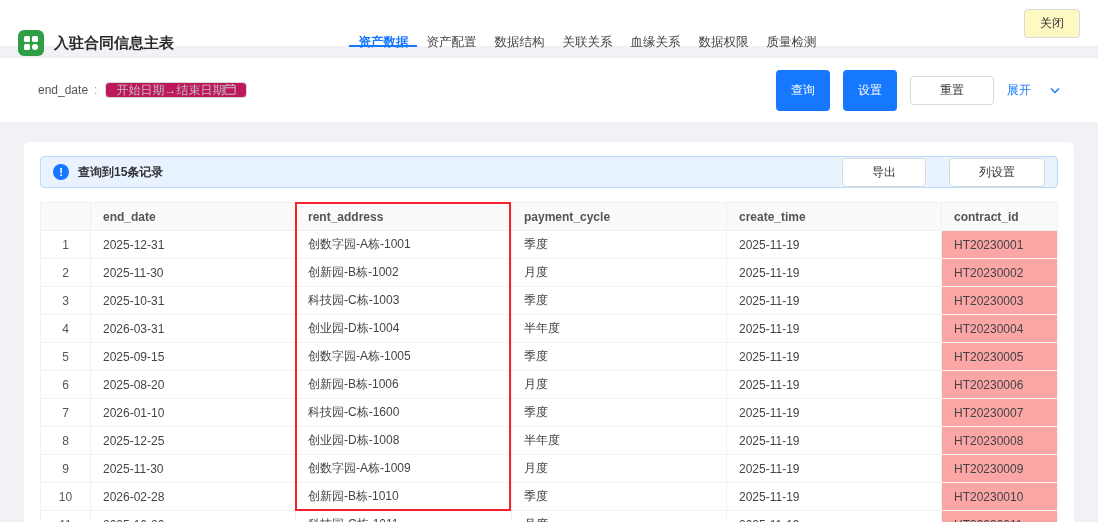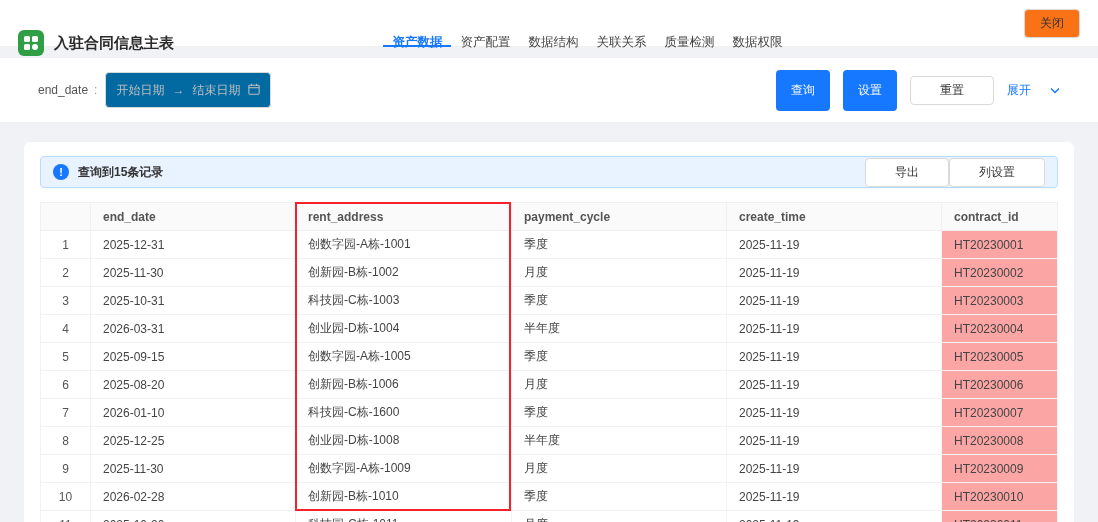--- a/index.html
+++ b/index.html
@@ -24,34 +24,34 @@
   .tabs {
     position: absolute; left: 53.5%; transform: translateX(-50%);
     display: flex; height: 47px; align-items: stretch;
   }
   .tab {
     display: flex; align-items: center; padding: 0 9px; font-size: 12.5px;
     color: #444; cursor: pointer; border-bottom: 2px solid transparent; white-space: nowrap; margin-top: 40px;
   }
   .tab.active { color: #1677ff; font-weight: 700; border-bottom-color: #1677ff; }
   .close-btn {
-    margin-left: auto; background: #f97316; border: 1px solid #d9d9d9; border-radius: 4px;
+    margin-left: auto; background: #fef9c3; border: 1px solid #d9d9d9; border-radius: 4px;
     padding: 5px 15px; font-size: 12px; color: #333; cursor: pointer;
   }
 
   
   .filter-bar {
     margin-top: 11px; background: #fff; height: 64px;
     display: flex; align-items: center; padding: 0 38px;
   }
   .filter-label { font-size: 12px; color: #555; }
   .filter-colon { font-size: 12px; color: #999; margin: 0 8px 0 6px; }
   .date-range {
-    display: flex; align-items: center; gap: 8px; height: 36px;
-    border: 1px solid #d9d9d9; border-radius: 4px; background: #0369a1;
+    display: flex; align-items: center; height: 16px;
+    border: 1px solid #d9d9d9; border-radius: 4px; background: #be185d;
     padding: 0 10px; font-size: 12px; color: #bfbfbf; cursor: text;
   }
   .filter-actions { margin-left: auto; display: flex; align-items: center; gap: 13px; }
   .btn-primary {
     background: #1677ff; color: #fff; border: none; border-radius: 4px;
     padding: 12px 15px; font-size: 12px; cursor: pointer;
   }
   .btn-default {
     background: #fff; color: #333; border: 1px solid #d9d9d9; border-radius: 4px;
     padding: 5px 29px; font-size: 12px; cursor: pointer;
@@ -67,21 +67,21 @@
   .result-bar {
     background: #e8f3ff; border: 1px solid #b8dbff; border-radius: 4px; height: 32px;
     display: flex; align-items: center; gap: 9px; padding: 0 12px;
   }
   .info-icon {
     width: 16px; height: 16px; border-radius: 50%; background: #1677ff; color: #fff;
     font-size: 11px; font-weight: 700; display: flex; align-items: center; justify-content: center;
     flex: 0 0 auto;
   }
   .result-text { font-size: 12px; font-weight: 700; color: #333; }
-  .result-actions { margin-left: auto; display: flex; gap: 0; }
+  .result-actions { margin-left: auto; display: flex; gap: 23px; }
 
   
   .table-wrap { margin-top: 14px; position: relative; }
   table { width: 100%; border-collapse: collapse; table-layout: fixed; font-size: 12px; }
   th {
     background: #fafafa; height: 28px; text-align: left; padding: 0 12px;
     font-weight: 700; color: #555; border: 1px solid #f0f0f0; white-space: nowrap; overflow: hidden;
   }
   td {
     background: #fff; height: 28px; padding: 0 12px; color: #444;
@@ -108,22 +108,23 @@
         <rect x="9" y="9" width="6" height="6" rx="3" fill="#fff"></rect>
       </svg>
     </span>
     <span class="page-title">入驻合同信息主表</span>
   </div>
   <nav class="tabs">
       <div class="tab active">资产数据</div>
       <div class="tab">资产配置</div>
       <div class="tab">数据结构</div>
       <div class="tab">关联关系</div>
+      <div class="tab">血缘关系</div>
+      <div class="tab">数据权限</div>
       <div class="tab">质量检测</div>
-      <div class="tab">数据权限</div>
     </nav>
   <button class="close-btn">关闭</button>
 </div>
 
 <div class="filter-bar">
   <span class="filter-label">end_date</span>
   <span class="filter-colon">:</span>
   <div class="date-range">
     <span>开始日期</span>
     <span>→</span>

